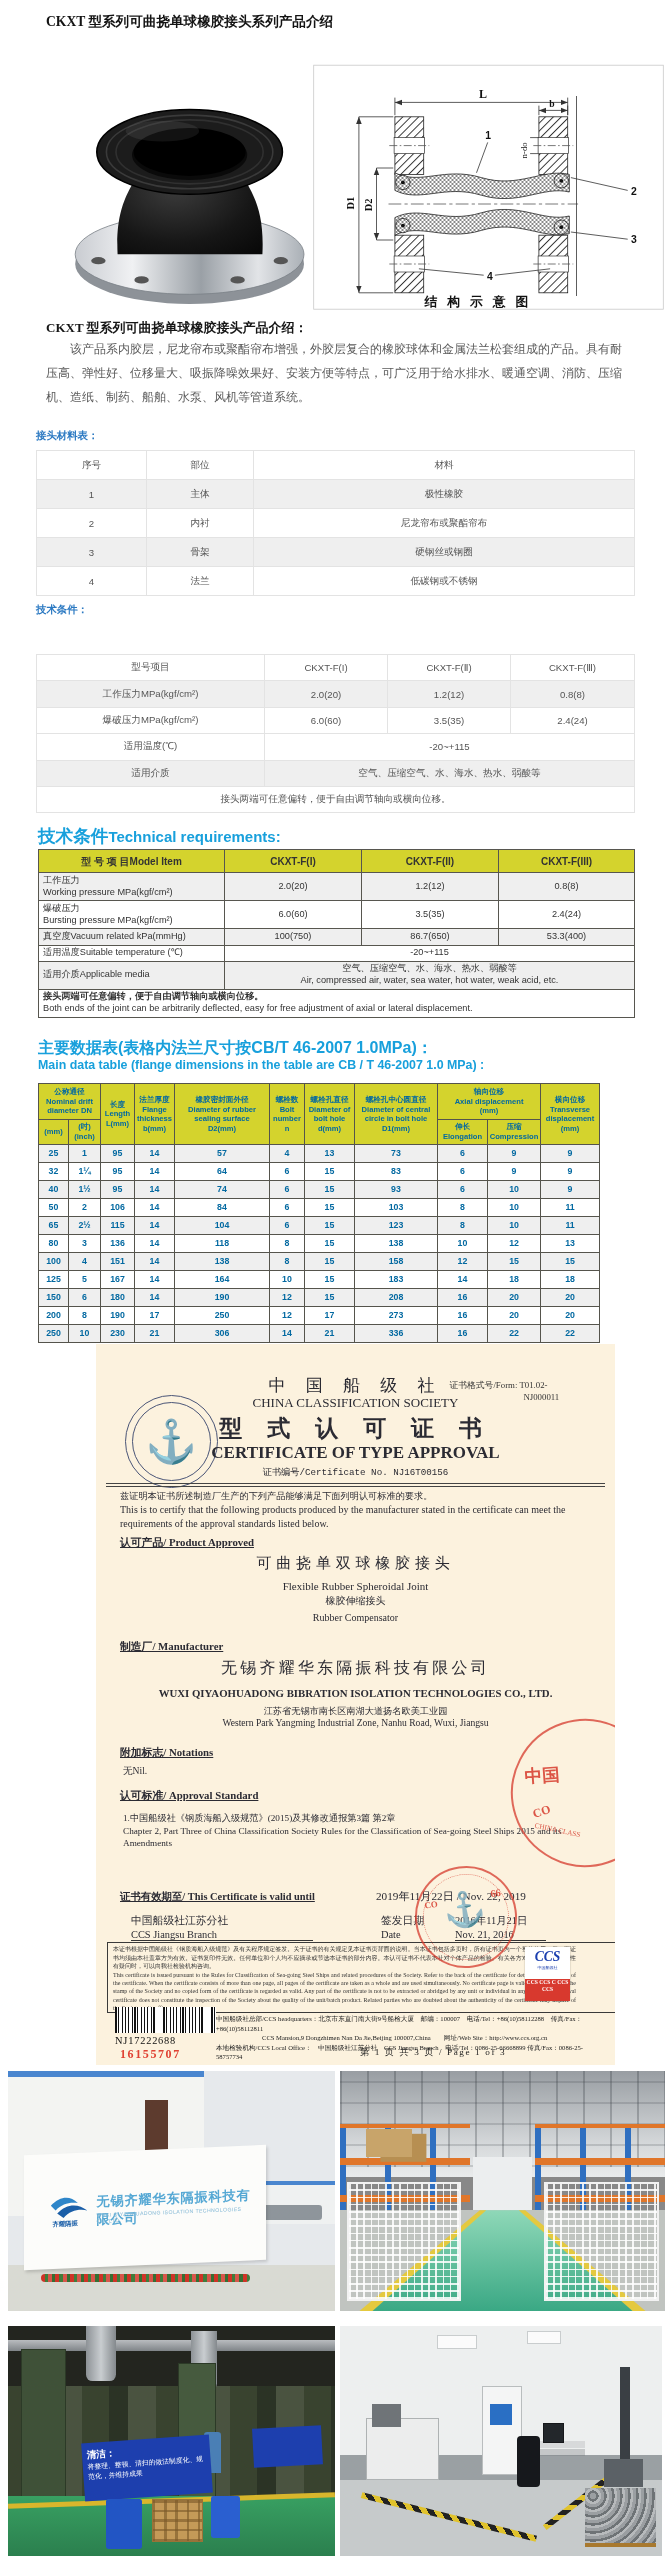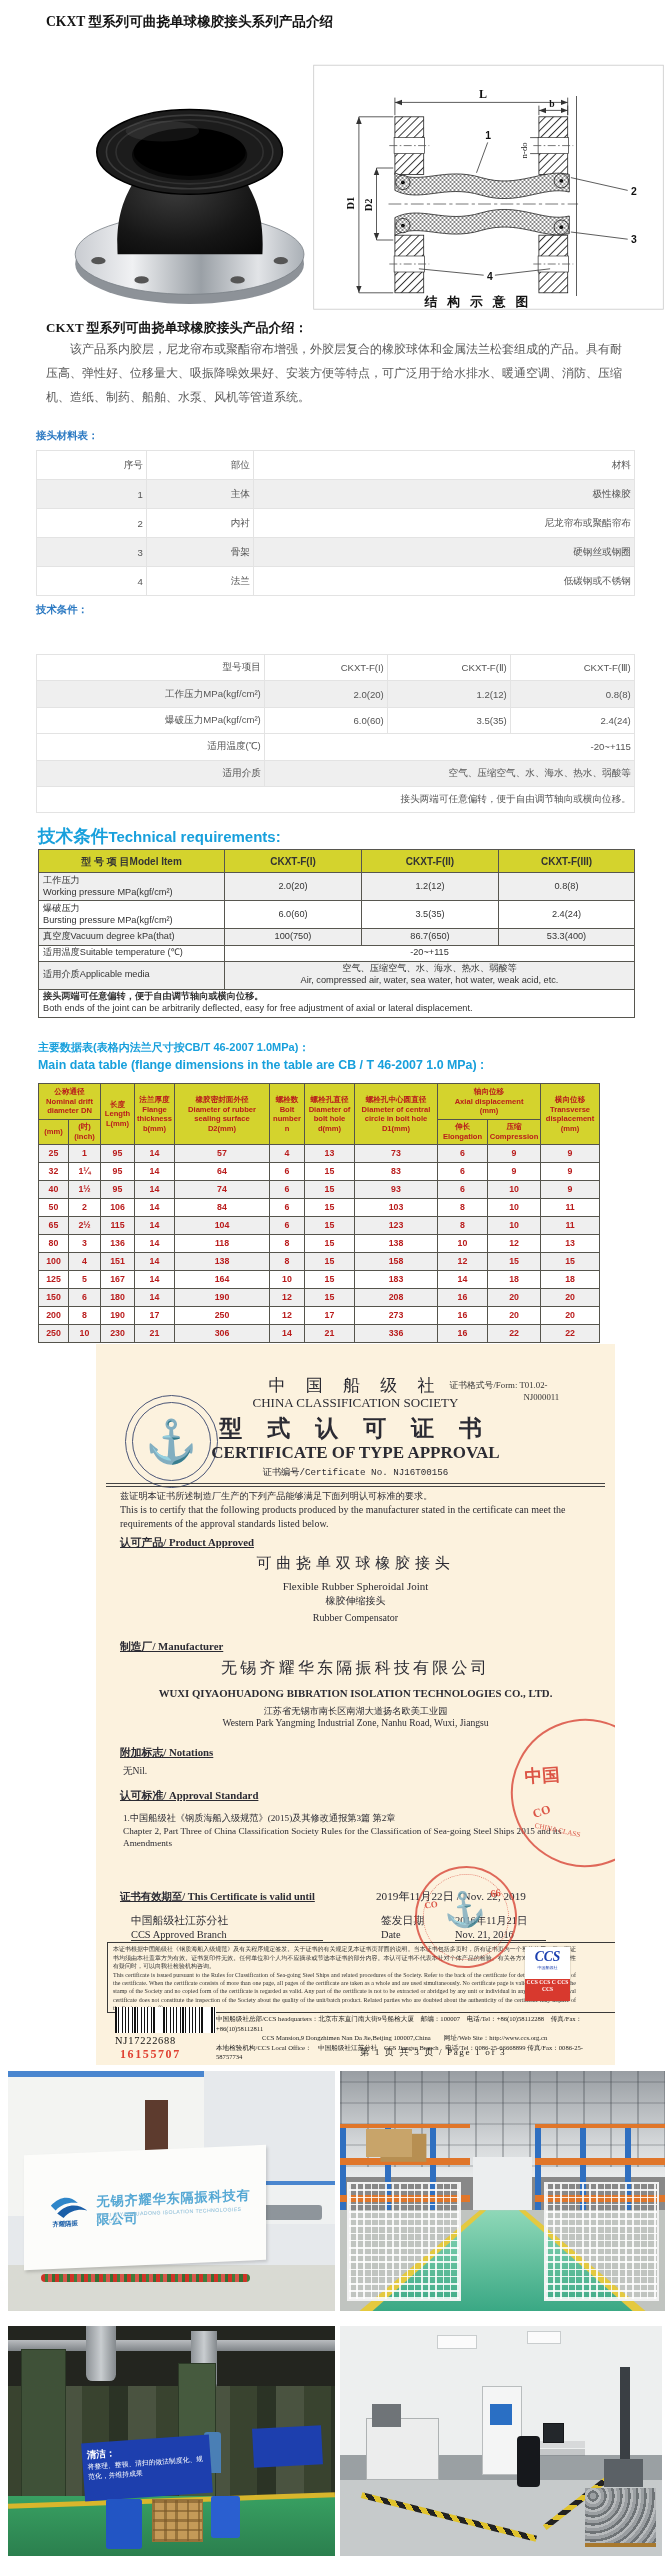--- a/index.html
+++ b/index.html
@@ -6,33 +6,33 @@
   .page{position:relative;width:665px;height:2576px;background:#fff;font-family:"Liberation Sans",sans-serif;overflow:hidden}
   .main-title{position:absolute;left:46px;top:13px;margin:0;font-size:13.6px;font-weight:bold;color:#141414;font-family:"Liberation Serif",serif}
   .product-photo{position:absolute;left:68px;top:62px;width:244px;height:251px}
   .diagram{position:absolute;left:312px;top:64px;width:353px;height:252px}
   .intro-heading{position:absolute;left:46px;top:319px;font-size:13px;font-weight:bold;color:#161616;font-family:"Liberation Serif",serif}
   .intro-body{position:absolute;left:46px;top:337px;width:585px;margin:0;font-size:12px;color:#5a5a5a;line-height:24px;text-indent:2em;font-family:"Liberation Serif",serif}
   .sec-label{position:absolute;left:36px;font-size:10.4px;font-weight:bold;color:#2b79c2}
   table{border-collapse:collapse;table-layout:fixed}
   tr.g{background:#efefef}
   .plain{position:absolute;left:36px;width:599px;font-size:9.6px;color:#555}
-  .plain th,.plain td{border:0.8px solid #e3e3e3;text-align:right;font-weight:normal;padding:0 3.2px;overflow:hidden}
+  .plain th,.plain td{border:0.8px solid #e3e3e3;text-align:center;font-weight:normal;padding:0 3.2px;overflow:hidden}
   .materials{top:450px}.materials tr{height:29px}
   .tech-cn{top:654px}.tech-cn tr{height:26.4px}
   .big-heading{position:absolute;left:38px;color:#18a0dc;font-weight:bold}
   .bh-cn{font-size:17.6px}.bh-en{font-size:15px}
-  .bh3-cn{display:block;font-size:11px;line-height:19px}.bh3-en{display:block;font-size:12.4px;line-height:17.6px}
+  .bh3-cn{display:block;font-size:16px;line-height:19px}.bh3-en{display:block;font-size:12.4px;line-height:17.6px}
   .tbl-bi{position:absolute;left:38px;top:849px;width:597px;font-size:9.2px;color:#333;line-height:1.3}
   .tbl-bi th,.tbl-bi td{border:0.8px solid #57564f;padding:1.6px 4px;text-align:center;white-space:pre-line;overflow:hidden}
   .tbl-bi thead th{background:#d4d32d;font-weight:bold;font-size:10px;height:19px}
   .tbl-bi tbody td:first-child{text-align:left}
   .tbl-bi .note td{text-align:left;font-weight:bold}
   .tbl-bi .note td .en{font-weight:normal}
-  .tbl-main{position:absolute;left:38px;top:1083px;width:500px;color:#b91c1c;line-height:1.25}
+  .tbl-main{position:absolute;left:38px;top:1083px;width:500px;color:#0369a1;line-height:1.25}
   .tbl-main th{background:#d4d32d;border:0.8px solid #55544c;font-weight:bold;white-space:pre-line;padding:1.6px 0.8px;font-size:7.6px;overflow:hidden}
   .tbl-main td{border:0.8px solid #55544c;text-align:center;font-weight:600;height:17px;font-size:8.8px;padding:0 0.8px;overflow:hidden}
   
   .cert{position:absolute;left:96px;top:1344px;width:519px;height:721px;background:#fcf2de;font-family:"Liberation Serif",serif;color:#2b2b33;overflow:hidden}
   .cert .c{position:absolute;left:0;width:100%;text-align:center;white-space:nowrap}
   .cert .lft{position:absolute;white-space:nowrap}
   .emblem{position:absolute;left:29px;top:51px;width:91px;height:91px;border:1.6px solid #4a5577;border-radius:50%;color:#4a5577}
   .emblem .inner{position:absolute;left:5.6px;top:5.6px;right:5.6px;bottom:5.6px;border:0.8px solid #4a5577;border-radius:50%;text-align:center;line-height:79px;font-size:42px}
   .formno{position:absolute;right:17.6px;top:35px;width:148px;font-size:8.8px;line-height:12px;color:#333}
   .formno .l2{padding-left:74px}
@@ -363,21 +363,21 @@
           <td>0.8(8)</td>
         </tr>
         <tr>
           <td>爆破压力
 Bursting pressure MPa(kgf/cm²)</td>
           <td>6.0(60)</td>
           <td>3.5(35)</td>
           <td>2.4(24)</td>
         </tr>
         <tr class="g">
-          <td>真空度Vacuum degree kPa(that)</td>
+          <td>真空度Vacuum related kPa(mmHg)</td>
           <td>100(750)</td>
           <td>86.7(650)</td>
           <td>53.3(400)</td>
         </tr>
       <tr>
         <td>适用温度Suitable temperature (℃)</td>
         <td colspan="3">-20~+115</td>
       </tr>
       <tr class="g">
         <td>适用介质Applicable media</td>
@@ -644,21 +644,21 @@
     <div class="c" style="top:361px;font-size:9.2px">江苏省无锡市南长区南湖大道扬名欧美工业园</div>
     <div class="c" style="top:373px;font-size:9.6px">Western Park Yangming Industrial Zone, Nanhu Road, Wuxi, Jiangsu</div>
     <div class="lft ulbl" style="left:24px;top:402px">附加标志/ Notations</div>
     <div class="lft" style="left:27px;top:421px;font-size:9.6px">无Nil.</div>
     <div class="lft ulbl" style="left:24px;top:445px">认可标准/ Approval Standard</div>
     <div class="lft" style="left:27px;top:468px;font-size:9.2px">1.中国船级社《钢质海船入级规范》(2015)及其修改通报第3篇 第2章</div>
     <div class="lft" style="left:27px;top:481px;width:449px;font-size:9.2px;white-space:normal;line-height:12px">Chapter 2, Part Three of China Classification Society Rules for the Classification of Sea-going Steel Ships 2015 and its Amendments</div>
     <div class="lft" style="left:24px;top:546px;font-size:10.4px;font-weight:bold;text-decoration:underline">证书有效期至/ This Certificate is valid until</div>
     <div class="lft" style="left:280px;top:545px;font-size:11.2px">2019年11月22日 / Nov. 22, 2019</div>
     <div class="lft" style="left:35px;top:570px;font-size:10.8px">中国船级社江苏分社</div>
-    <div class="lft" style="left:35px;top:585px;font-size:10.4px;border-bottom:0.8px solid #333;padding-right:96px">CCS Approved Branch</div>
+    <div class="lft" style="left:35px;top:585px;font-size:10.4px;border-bottom:0.8px solid #333;padding-right:96px">CCS Jiangsu Branch</div>
     <div class="lft" style="left:285px;top:570px;font-size:10.8px">签发日期</div>
     <div class="lft" style="left:285px;top:585px;font-size:10.4px">Date</div>
     <div class="lft" style="left:359px;top:570px;font-size:10.4px">2016年11月21日</div>
     <div class="lft" style="left:359px;top:585px;font-size:10.4px;border-bottom:0.8px solid #333;padding-right:32px">Nov. 21, 2016</div>
     <div class="legalbox">
       <div>本证书根据中国船级社《钢质海船入级规范》及有关程序规定签发。关于证书的有关规定见本证书页背面的说明。当本证书包括多页时，所有证书页为一个整体使用，每一页证书均须由本社盖章方为有效。证书复印件无效。任何单位和个人均不应摘录或节选本证书的部分内容。本认可证书不代表本社对个体产品的检验。有关各方对所持证书的真实性有疑问时，可以向我社检验机构咨询。</div>
       <div>This certificate is issued pursuant to the Rules for Classification of Sea-going Steel Ships and related procedures of the Society. Refer to the back of the certificate for detailed requirements of the certificate. When the certificate consists of more than one page, all pages of the certificate are taken as a whole and are used simultaneously. No certificate page is valid without bearing the stamp of the Society and no copied form of the certificate is regarded as valid. Any part of the certificate is not to be extracted or abridged by any unit or individual in any form. This approval certificate does not constitute the inspection of the Society about the quality of the unit/batch product. Related parties who are doubted about the authenticity of the certificate may inquire of the Society or its offices.</div>
     </div>
     <div class="sticker">
       <span class="ccs">CCS</span>

